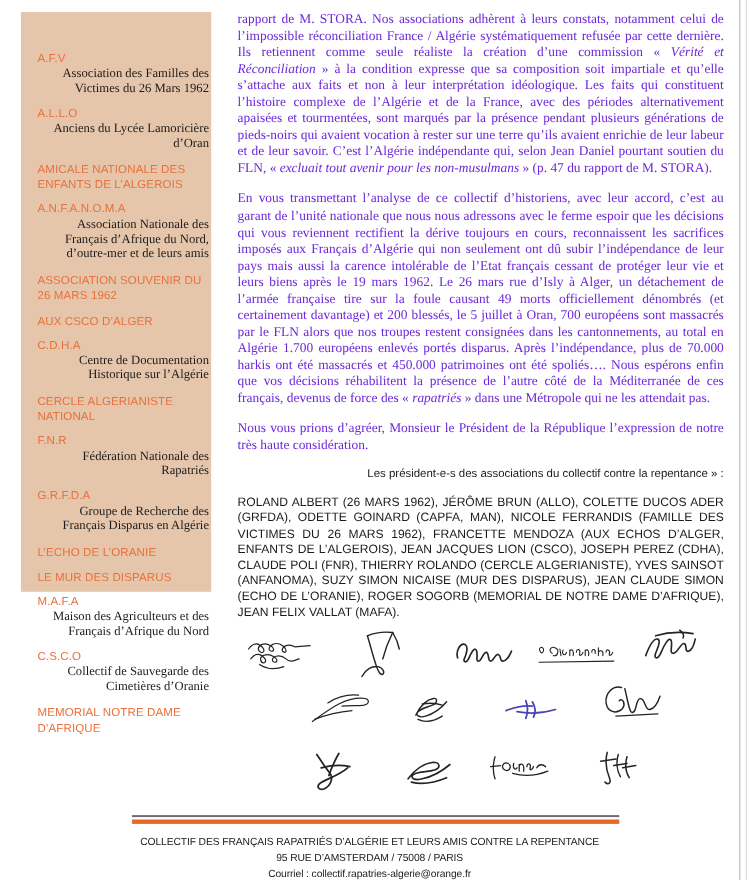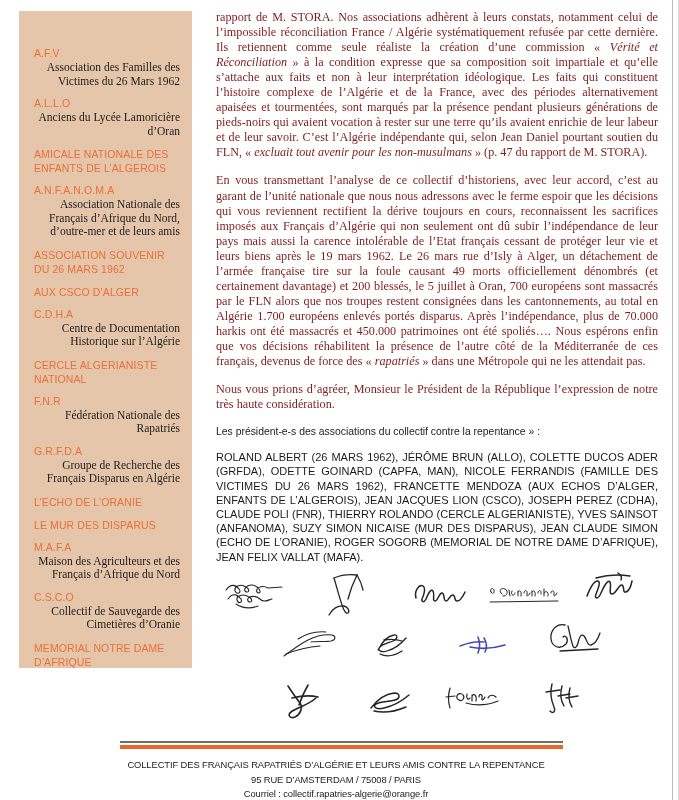--- a/index.html
+++ b/index.html
@@ -32,24 +32,24 @@
     height: 800px;
     background: #d8d8d8;
   }
 
   
   .sidebar {
     position: absolute;
     left: 19px;
     top: 11px;
     width: 173px;
-    height: 657px;
+    height: 527px;
     background: #e6c6ab;
     box-sizing: border-box;
-    padding: 36px 12px 10px 15px;
+    padding: 36px 2px 10px 15px;
   }
   .assoc {
     margin-bottom: 9px;
   }
   .assoc-abbr {
     color: #e8703a;
     font-family: "Liberation Sans", sans-serif;
     font-size: 10.5px;
     line-height: 13px;
     letter-spacing: 0.1px;
@@ -71,31 +71,32 @@
     position: absolute;
     left: 216px;
     top: 10px;
     width: 442px;
   }
   p.body-par {
     font-family: "Liberation Serif", serif;
     font-size: 12.2px;
     line-height: 15.05px;
     text-align: justify;
-    color: #7f1d1d;
+    color: #6d28d9;
     margin: 0 0 13px 0;
   }
   p.body-par em { font-style: italic; }
 
   .sign-intro {
     font-family: "Liberation Sans", sans-serif;
     font-size: 10.4px;
     line-height: 14px;
     color: #1b1b1b;
     margin: 0 0 11px 0;
+    text-align: right;
   }
   .sign-list {
     font-family: "Liberation Sans", sans-serif;
     font-size: 11px;
     line-height: 14.2px;
     text-align: justify;
     color: #1b1b1b;
     margin: 0;
   }
 

